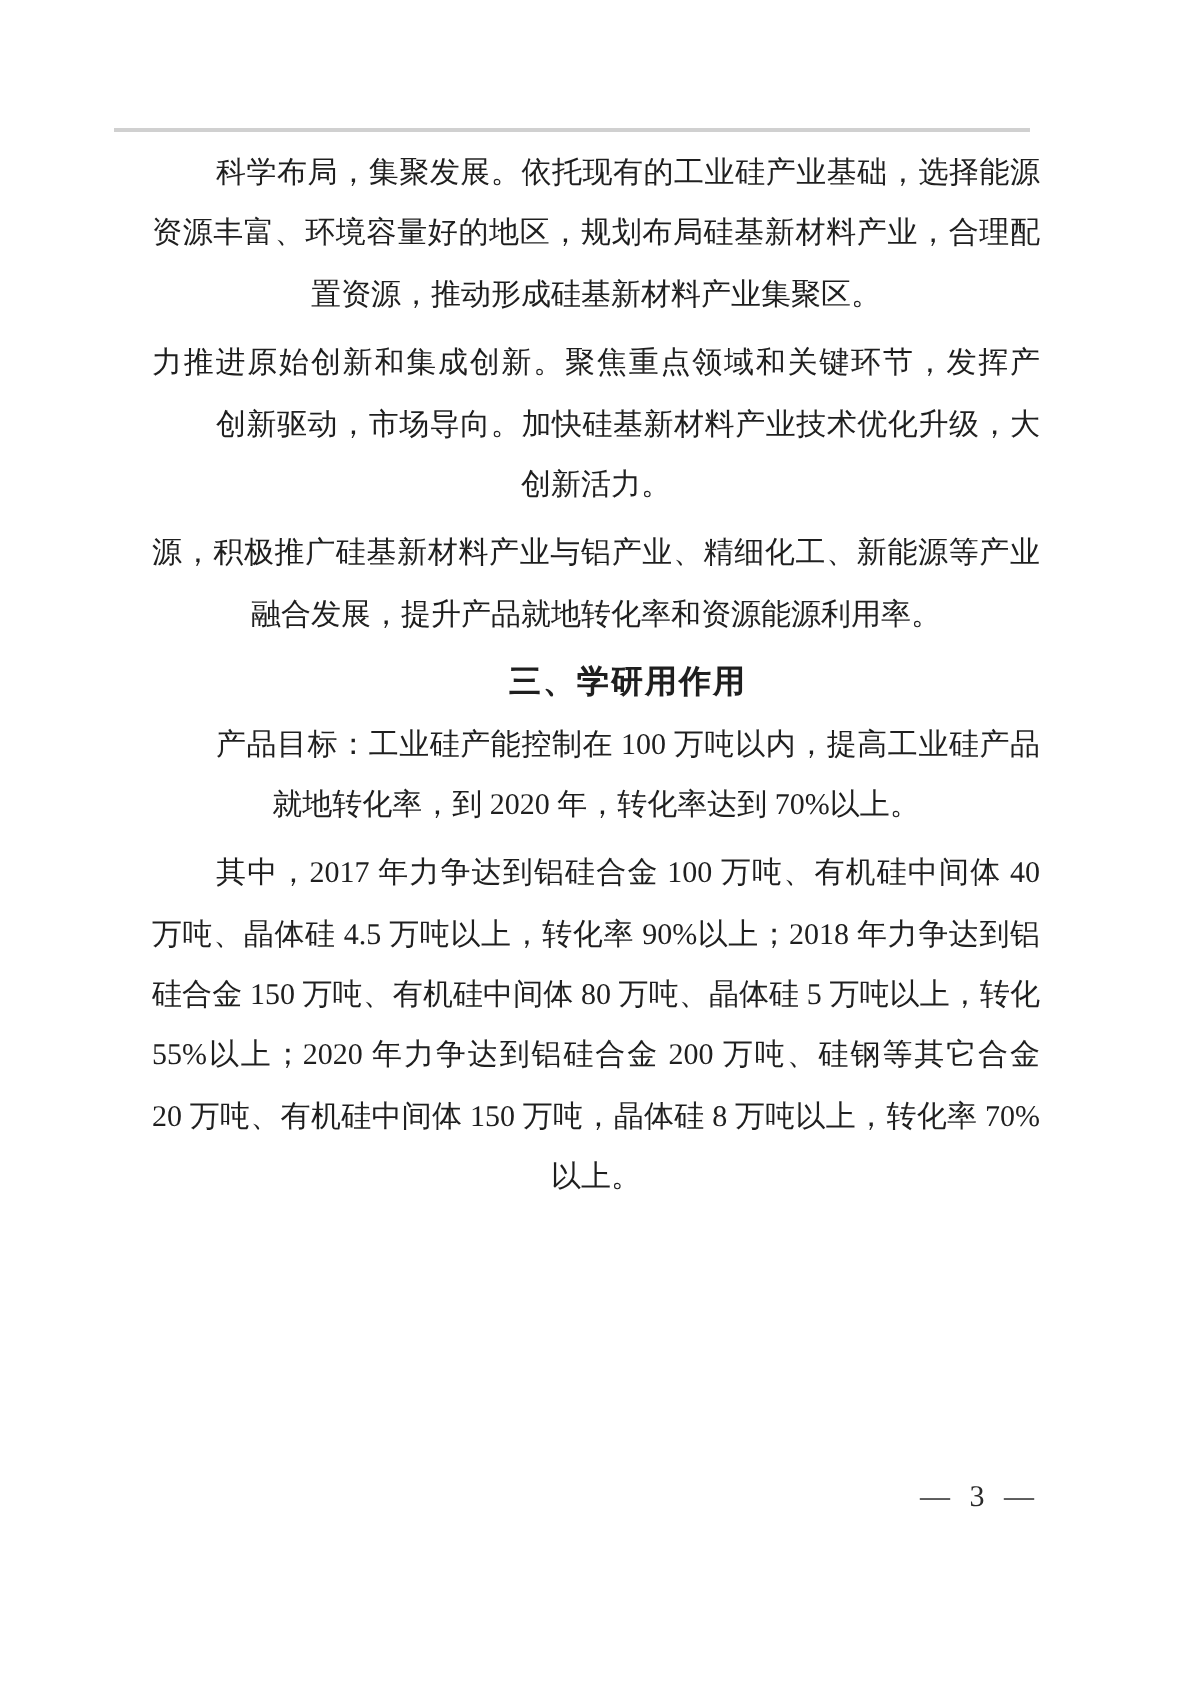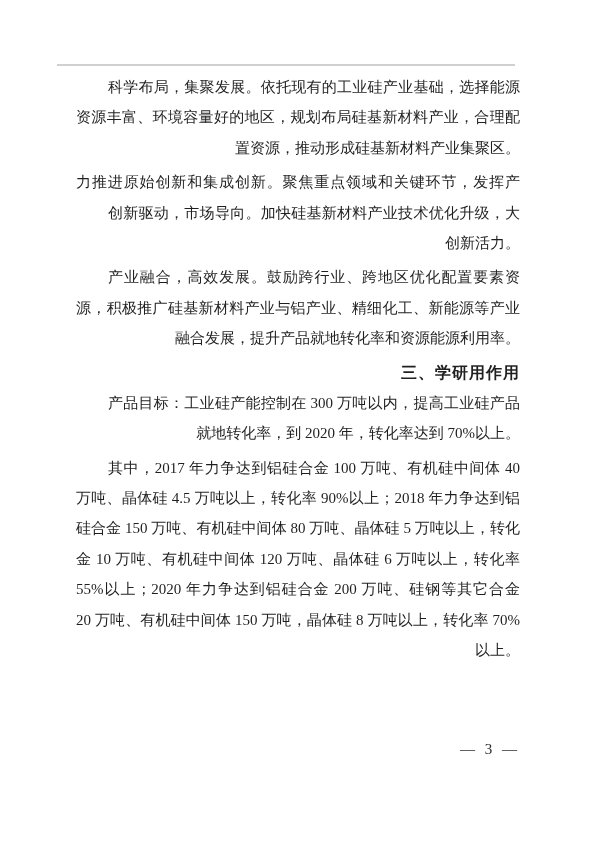--- a/index.html
+++ b/index.html
@@ -38,21 +38,21 @@
     line-height: 30.4px;
     height: 30.4px;
     overflow: hidden;
     text-align: justify;
     text-align-last: justify;
     -moz-text-align-last: justify;
     white-space: normal;
   }
   .line.first { text-indent: 32px; }
   .line.last {
-    text-align: right;
+    text-align: center;
     text-align-last: auto;
     -moz-text-align-last: auto;
   }
   .heading-line {
     font-family: "Liberation Sans", "DejaVu Sans", sans-serif;
     font-weight: bold;
     font-size: 16px;
     letter-spacing: 1px;
   }
   .page-number {
@@ -76,35 +76,33 @@
         <div class="line first">科学布局，集聚发展。依托现有的工业硅产业基础，选择能源</div>
         <div class="line">资源丰富、环境容量好的地区，规划布局硅基新材料产业，合理配</div>
         <div class="line last">置资源，推动形成硅基新材料产业集聚区。</div>
       </div>
       <div class="block para">
         <div class="line">力推进原始创新和集成创新。聚焦重点领域和关键环节，发挥产</div>
         <div class="line first">创新驱动，市场导向。加快硅基新材料产业技术优化升级，大</div>
         <div class="line last">创新活力。</div>
       </div>
       <div class="block para">
-        <div class="line first">产业融合，高效发展。鼓励跨行业、跨地区优化配置要素资</div>
         <div class="line">源，积极推广硅基新材料产业与铝产业、精细化工、新能源等产业</div>
         <div class="line last">融合发展，提升产品就地转化率和资源能源利用率。</div>
       </div>
       <div class="block heading">
         <div class="line first last heading-line">三、学研用作用</div>
       </div>
       <div class="block para">
-        <div class="line first">产品目标：工业硅产能控制在 300 万吨以内，提高工业硅产品</div>
+        <div class="line first">产品目标：工业硅产能控制在 100 万吨以内，提高工业硅产品</div>
         <div class="line last">就地转化率，到 2020 年，转化率达到 70%以上。</div>
       </div>
       <div class="block para">
         <div class="line first">其中，2017 年力争达到铝硅合金 100 万吨、有机硅中间体 40</div>
         <div class="line">万吨、晶体硅 4.5 万吨以上，转化率 90%以上；2018 年力争达到铝</div>
         <div class="line">硅合金 150 万吨、有机硅中间体 80 万吨、晶体硅 5 万吨以上，转化</div>
-        <div class="line">金 10 万吨、有机硅中间体 120 万吨、晶体硅 6 万吨以上，转化率</div>
         <div class="line">55%以上；2020 年力争达到铝硅合金 200 万吨、硅钢等其它合金</div>
         <div class="line">20 万吨、有机硅中间体 150 万吨，晶体硅 8 万吨以上，转化率 70%</div>
         <div class="line last">以上。</div>
       </div>
     </div>
   <div class="page-number">— 3 —</div>
 </div>
 
 </body></html>

